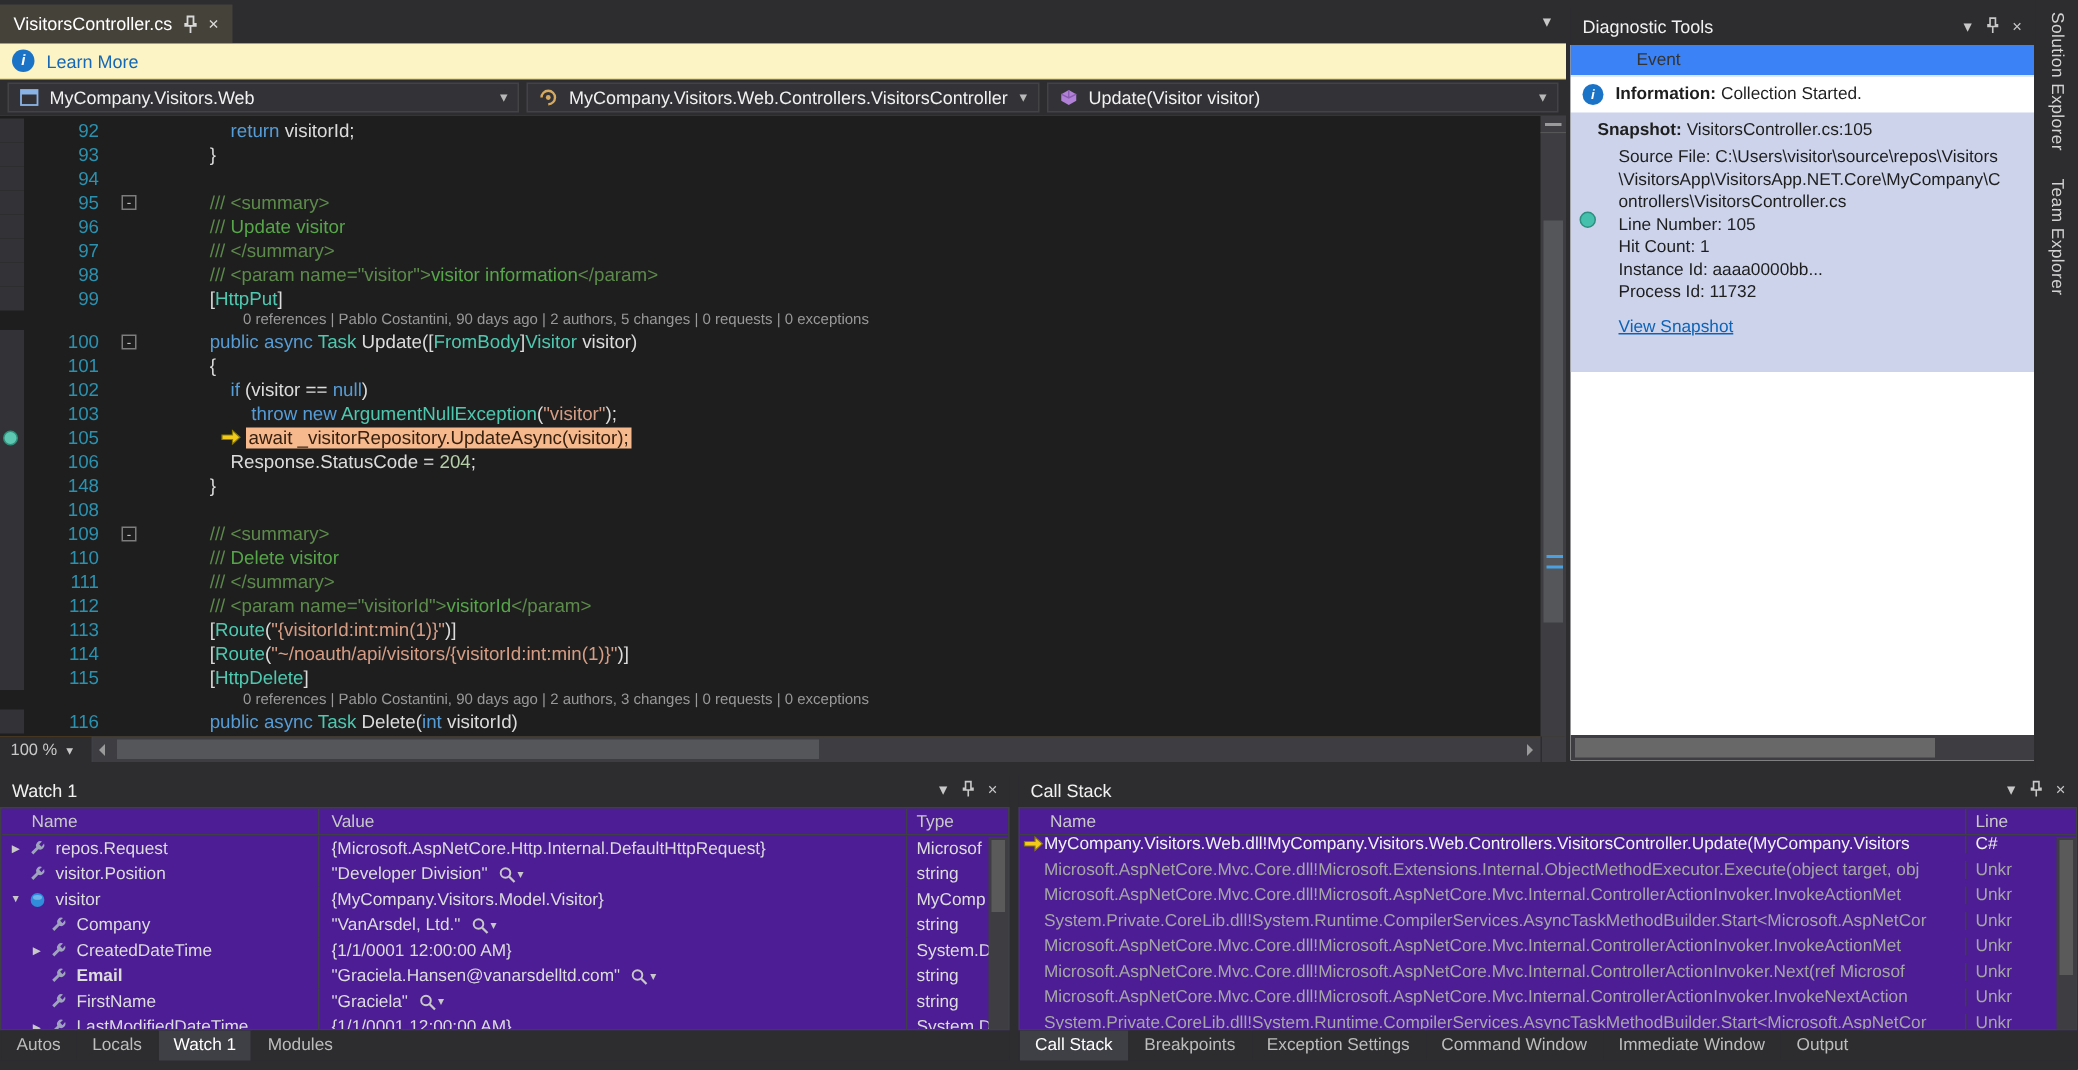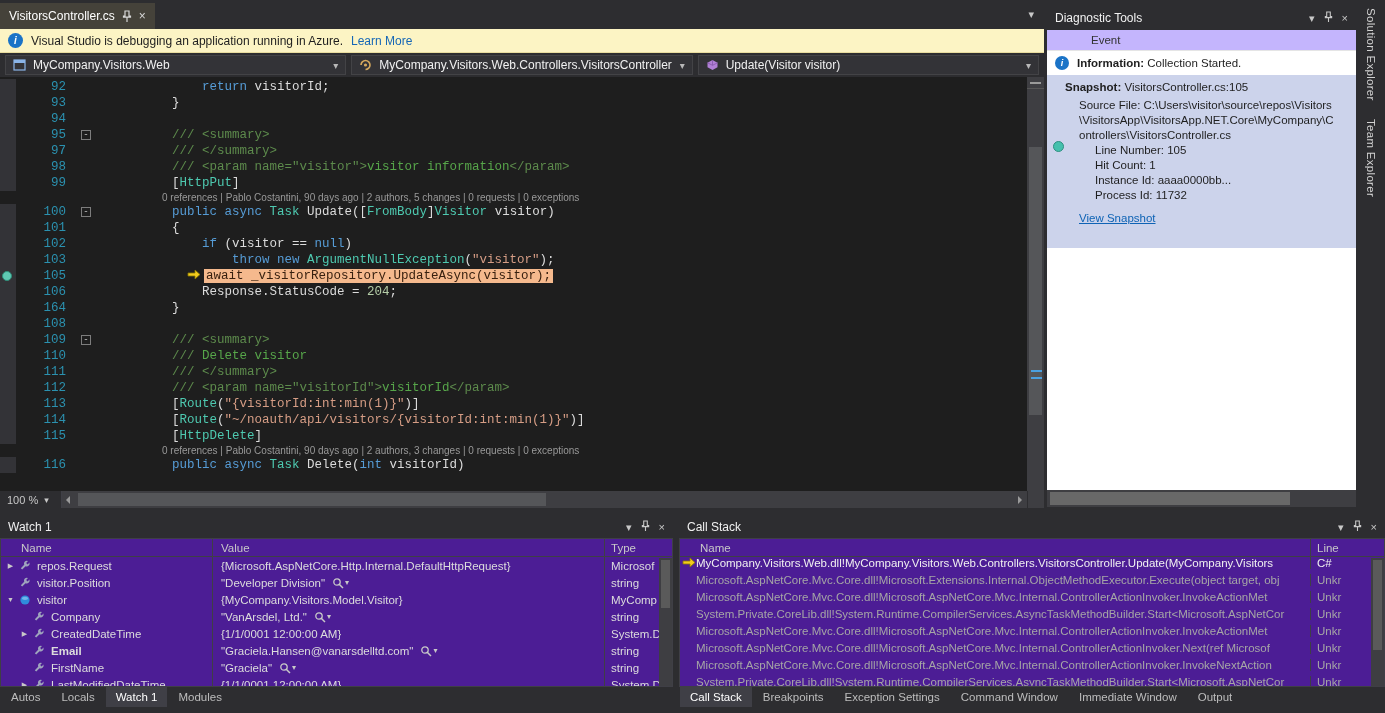--- a/index.html
+++ b/index.html
@@ -18,21 +18,21 @@
   .info-badge{width:15px;height:15px;border-radius:50%;background:#1a73c7;color:#fff;font-size:10px;font-style:italic;font-weight:bold;display:flex;align-items:center;justify-content:center;flex:none}
   .infobar-link{color:#1667b6;text-decoration:none}
 
   .navbar{position:absolute;left:0;top:53px;width:100%;height:24px;background:#2d2d30;display:flex;gap:5px;padding:2px 5px}
   .combo{flex:1;background:#333337;border:1px solid #434346;color:#f1f1f1;font-size:12px;display:flex;align-items:center;gap:7px;padding:0 7px;overflow:hidden;white-space:nowrap}
   .combo .chev{margin-left:auto;color:#b8b8b8;font-size:10px}
   .cicon svg{display:block}
 
   .editor{position:absolute;left:0;top:77px;width:1044px;height:414px;background:#1e1e1e;overflow:hidden}
   .code-lines{position:absolute;left:0;top:2px;right:17px}
-  .code-line{display:flex;height:16px;line-height:16px;font-family:Liberation Mono, monospace;font-size:12.5px}
+  .code-line{display:flex;height:16px;line-height:16px;font-family:Liberation Sans, sans-serif;font-size:12.5px}
   .gm{width:16px;flex:none;background:#333337;position:relative}
   .snap-dot{position:absolute;left:2px;top:3px;width:10px;height:10px;border-radius:50%;background:#5fc8b2;border:1px solid #2f8f7a}
   .ln{width:60px;flex:none;text-align:right;padding-right:10px;color:#2b91af}
   .fold{width:24px;flex:none;position:relative}
   .foldbox{position:absolute;left:5px;top:3px;width:10px;height:10px;border:1px solid #7d7d7d;color:#c8c8c8;font-size:9px;line-height:8px;text-align:center;background:#1e1e1e}
   .code-text{flex:1;white-space:pre;padding-left:12px;color:#dcdcdc;overflow:hidden}
   .tok-pl{color:#dcdcdc}.tok-kw{color:#569cd6}.tok-ty{color:#4ec9b0}.tok-str{color:#d69d85}
   .tok-com{color:#57a64a}.tok-xml{color:#5d8b4c}.tok-num{color:#b5cea8}
   .tok-curline{background:#f5b98d;color:#38200f;padding:0 2px}
   .cur-arrow{display:inline-block;vertical-align:-1px;margin-right:3px}
@@ -53,28 +53,28 @@
   .harrow.right{right:22px;border-left-color:#9a9a9a;border-right:none}
   .hthumb{position:absolute;left:16px;top:2px;height:13px;width:468px;background:#555659}
   .hcorner{position:absolute;right:0;top:0;width:17px;height:17px;background:#3e3e42;border-left:1px solid #2d2d30}
 
   
   .diag{position:absolute;left:1047px;top:6px;width:309px;height:501px}
   .panel-title{height:24px;background:#2d2d30;color:#f1f1f1;font-size:12px;display:flex;align-items:center;padding:0 8px;gap:6px}
   .ticons{margin-left:auto;display:flex;align-items:center;gap:9px;color:#c8c8c8}
   .ticon{font-size:11px;line-height:11px}
   .diag-body{position:absolute;left:0;top:24px;right:0;bottom:0;background:#ffffff;color:#1e1e1e;font-size:11.5px;overflow:hidden}
-  .diag-event-header{height:21px;line-height:21px;padding-left:44px;background:#c4b5fd;border-bottom:1px solid #e5e5e5;color:#333}
+  .diag-event-header{height:21px;line-height:21px;padding-left:44px;background:#3b82f6;border-bottom:1px solid #e5e5e5;color:#333}
   .diag-info-row{display:flex;align-items:center;gap:8px;padding:5px 8px;background:#fff}
   .dinfo-icon{width:14px;height:14px;border-radius:50%;background:#1a73c7;color:#fff;font-size:9px;font-style:italic;font-weight:bold;display:flex;align-items:center;justify-content:center;flex:none}
   .diag-snap{position:relative;background:#ccd3eb;padding:5px 8px 10px 18px;line-height:15px}
   .snap-ev-dot{position:absolute;left:6px;top:66px;width:11px;height:11px;border-radius:50%;background:#45c0ad;border:1px solid #2e8f80}
   .snap-line1{margin-bottom:3px}
   .snap-src{margin-left:14px;width:260px;word-break:break-all}
-  .dfield{margin-left:30px}
+  .dfield{margin-left:14px}
   .snap-link{margin:8px 0 12px 14px;color:#0e63b5;text-decoration:underline}
   .diag-hscroll{position:absolute;left:0;right:0;bottom:0;height:17px;background:#3e3e42}
   .dthumb{position:absolute;left:3px;top:2px;height:13px;width:240px;background:#686868}
 
   
   .right-strip{position:absolute;left:1357px;top:0;width:28px;height:514px;background:#2d2d30;display:flex;flex-direction:column;align-items:center;gap:18px;padding-top:8px}
   .vtab{writing-mode:vertical-rl;color:#d2d2d2;font-size:11.5px;letter-spacing:.3px}
 
   
   .watch-panel{position:absolute;left:0;top:516px;width:673px;height:171px}
@@ -126,21 +126,20 @@
               <path d="M3 1h4v5h1.5v1.2h-7V6H3zM5 7.5v4.5" stroke="#d8d8d8" fill="none" stroke-width="1.2"></path>
             </svg>
           </span>
         <span class="tab-close">×</span>
       </div>
       <span class="tabs-chevron">▾</span>
     </div>
 
     <div class="infobar">
       <span class="info-badge">i</span>
-      <span>Visual Studio is debugging an application running in Azure.</span>
       <a class="infobar-link" href="#">Learn More</a>
     </div>
 
     <div class="navbar">
       <div class="combo">
         <span class="cicon">
             <svg width="13" height="12" viewBox="0 0 13 12">
               <rect x="1" y="1" width="11" height="10" fill="none" stroke="#8ab4e8" stroke-width="1.2"></rect>
               <rect x="1" y="1" width="11" height="3" fill="#8ab4e8"></rect>
             </svg>
@@ -193,20 +192,26 @@
           <div class="code-line">
             <span class="gm"></span>
             <span class="ln">95</span>
             <span class="fold">
               <span class="foldbox">-</span>
             </span>
             <span class="code-text"><span class="tok tok-xml">        /// &lt;summary&gt;</span></span>
           </div>
           <div class="code-line">
             <span class="gm"></span>
+            <span class="ln">96</span>
+            <span class="fold"></span>
+            <span class="code-text"><span class="tok tok-xml">        /// </span><span class="tok tok-com">Update visitor</span></span>
+          </div>
+          <div class="code-line">
+            <span class="gm"></span>
             <span class="ln">97</span>
             <span class="fold"></span>
             <span class="code-text"><span class="tok tok-xml">        /// &lt;/summary&gt;</span></span>
           </div>
           <div class="code-line">
             <span class="gm"></span>
             <span class="ln">98</span>
             <span class="fold"></span>
             <span class="code-text"><span class="tok tok-xml">        /// &lt;param name="visitor"&gt;</span><span class="tok tok-com">visitor information</span><span class="tok tok-xml">&lt;/param&gt;</span></span>
           </div>
@@ -254,21 +259,21 @@
                 </svg></span><span class="tok tok-curline">await _visitorRepository.UpdateAsync(visitor);</span></span>
           </div>
           <div class="code-line">
             <span class="gm"></span>
             <span class="ln">106</span>
             <span class="fold"></span>
             <span class="code-text"><span class="tok tok-pl">            Response.StatusCode = </span><span class="tok tok-num">204</span><span class="tok tok-pl">;</span></span>
           </div>
           <div class="code-line">
             <span class="gm"></span>
-            <span class="ln">164</span>
+            <span class="ln">148</span>
             <span class="fold"></span>
             <span class="code-text"><span class="tok tok-pl">        }</span></span>
           </div>
           <div class="code-line">
             <span class="gm"></span>
             <span class="ln">108</span>
             <span class="fold"></span>
             <span class="code-text"></span>
           </div>
           <div class="code-line">

